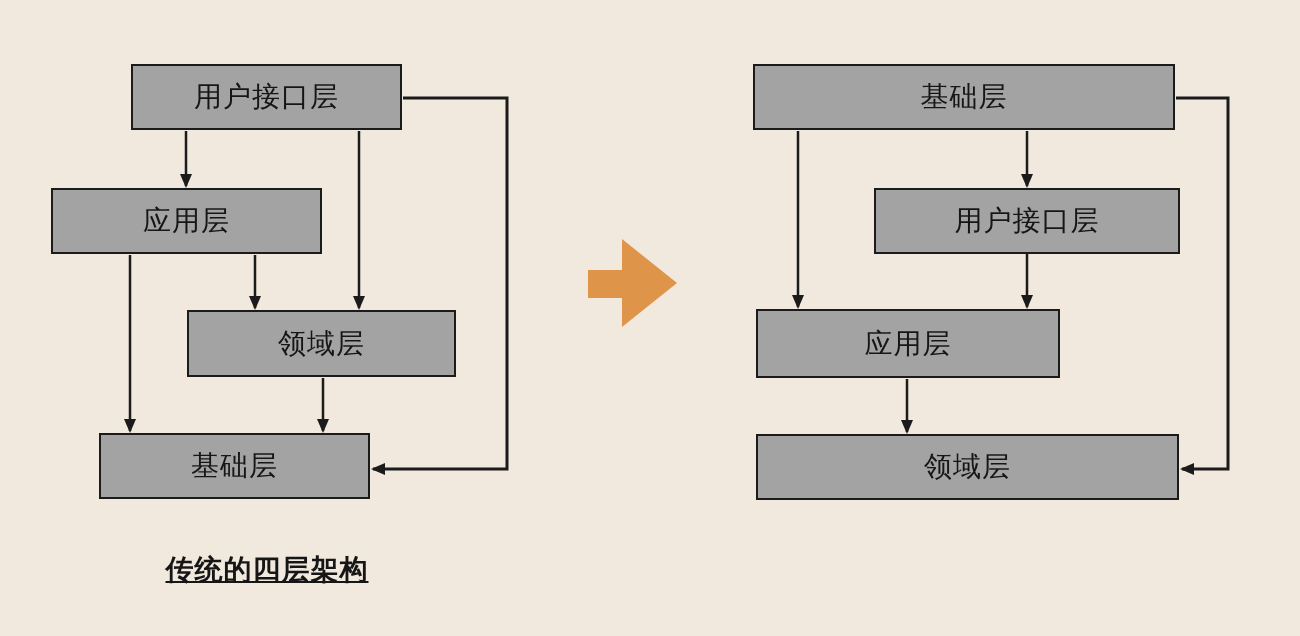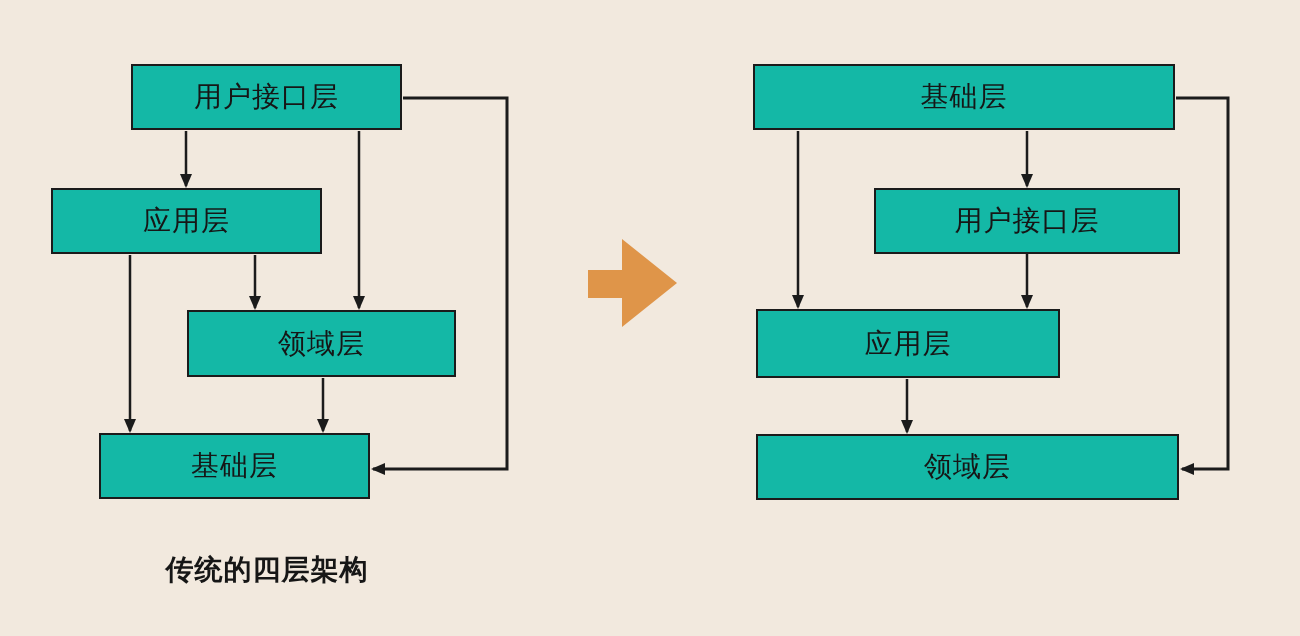--- a/index.html
+++ b/index.html
@@ -18,41 +18,42 @@
   .arrow-layer {
     position: absolute;
     left: 0;
     top: 0;
     width: 1300px;
     height: 636px;
   }
   .node {
     position: absolute;
     box-sizing: border-box;
-    background: #14b8a6;
+    background: #a3a3a3;
     border: 2px solid #1b1b1b;
     display: flex;
     align-items: center;
     justify-content: center;
   }
   .node span {
     font-size: 28px;
     color: #161616;
     letter-spacing: 1px;
     white-space: nowrap;
   }
   .caption {
     position: absolute;
     width: 340px;
     text-align: center;
     font-size: 28px;
     font-weight: bold;
     color: #161616;
     letter-spacing: 1px;
     white-space: nowrap;
+    text-decoration: underline;
   }
 </style>
 </head>
 <body>
 
 <div class="canvas">
 
   <svg class="arrow-layer" viewBox="0 0 1300 636" xmlns="http://www.w3.org/2000/svg">
     <defs>
       <marker id="ah" markerUnits="userSpaceOnUse" markerWidth="14" markerHeight="12" viewBox="0 0 14 12" refX="12" refY="6" orient="auto">

